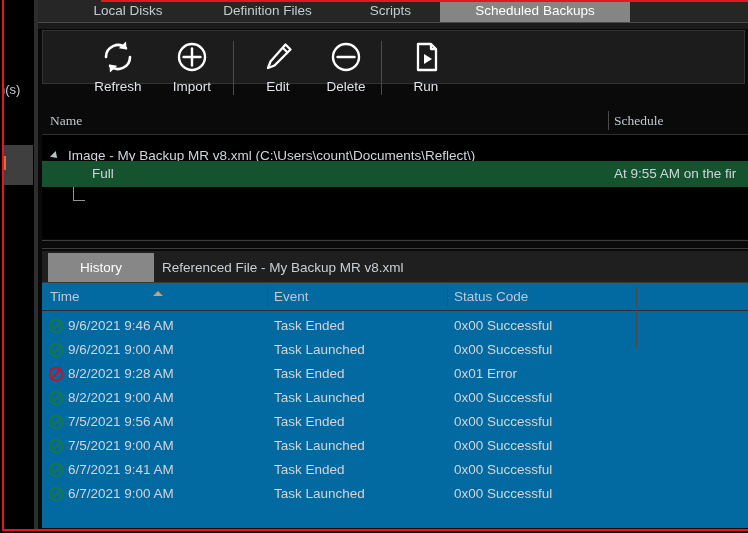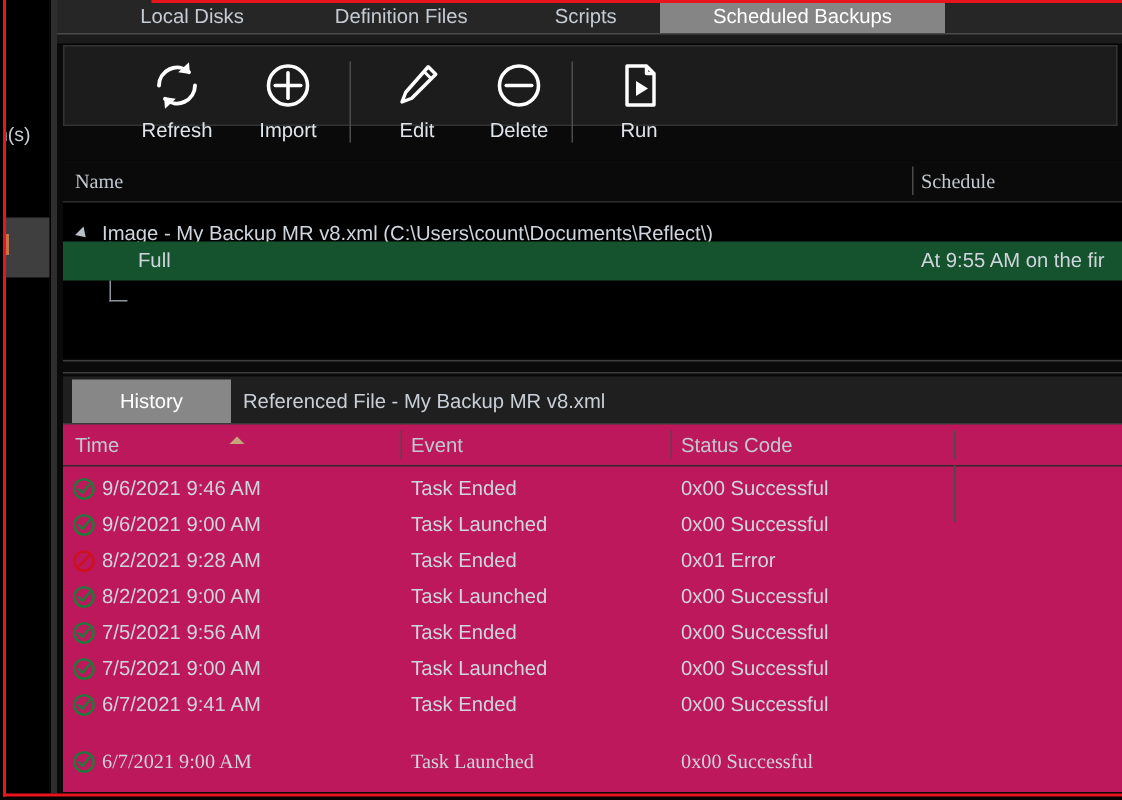--- a/index.html
+++ b/index.html
@@ -277,21 +277,21 @@
     color: #ffffff;
   }
   #btabs .btab-0 { left: 6px;   width: 106px; }
   #btabs .btab-1 { left: 120px; width: 290px; text-align: left; }
 
   
   #hist {
     position: absolute;
     left: 4px; top: 282px;
     width: 706px; height: 245px;
-    background: #be185d;
+    background: #0369a1;
     border-top: 1px solid #3a3a3a;
   }
   #hist-header {
     position: absolute;
     left: 0; top: 0;
     width: 706px; height: 27px;
     border-bottom: 1px solid #2c2c2c;
   }
   #hist-header .hcell {
     position: absolute;
@@ -526,21 +526,21 @@
         </div>
         <div class="hrow" style="top: 175px;">
           <span class="hicon"><svg width="16" height="16" viewBox="0 0 16 16">
               <circle cx="8" cy="8" r="6.4" fill="none" stroke="#1d7a3a" stroke-width="1.6"></circle>
               <path d="M4.6 8.2 L7 10.6 L11.6 5" fill="none" stroke="#1d7a3a" stroke-width="1.6" stroke-linecap="round" stroke-linejoin="round"></path>
             </svg></span>
           <span class="htime">6/7/2021 9:41 AM</span>
           <span class="hevent">Task Ended</span>
           <span class="hstatus">0x00 Successful</span>
         </div>
-        <div class="hrow" style="top: 213px; font-family: Liberation Serif, serif;">
+        <div class="hrow" style="top: 199px;">
           <span class="hicon"><svg width="16" height="16" viewBox="0 0 16 16">
               <circle cx="8" cy="8" r="6.4" fill="none" stroke="#1d7a3a" stroke-width="1.6"></circle>
               <path d="M4.6 8.2 L7 10.6 L11.6 5" fill="none" stroke="#1d7a3a" stroke-width="1.6" stroke-linecap="round" stroke-linejoin="round"></path>
             </svg></span>
           <span class="htime">6/7/2021 9:00 AM</span>
           <span class="hevent">Task Launched</span>
           <span class="hstatus">0x00 Successful</span>
         </div>
       </div>
   </div>

